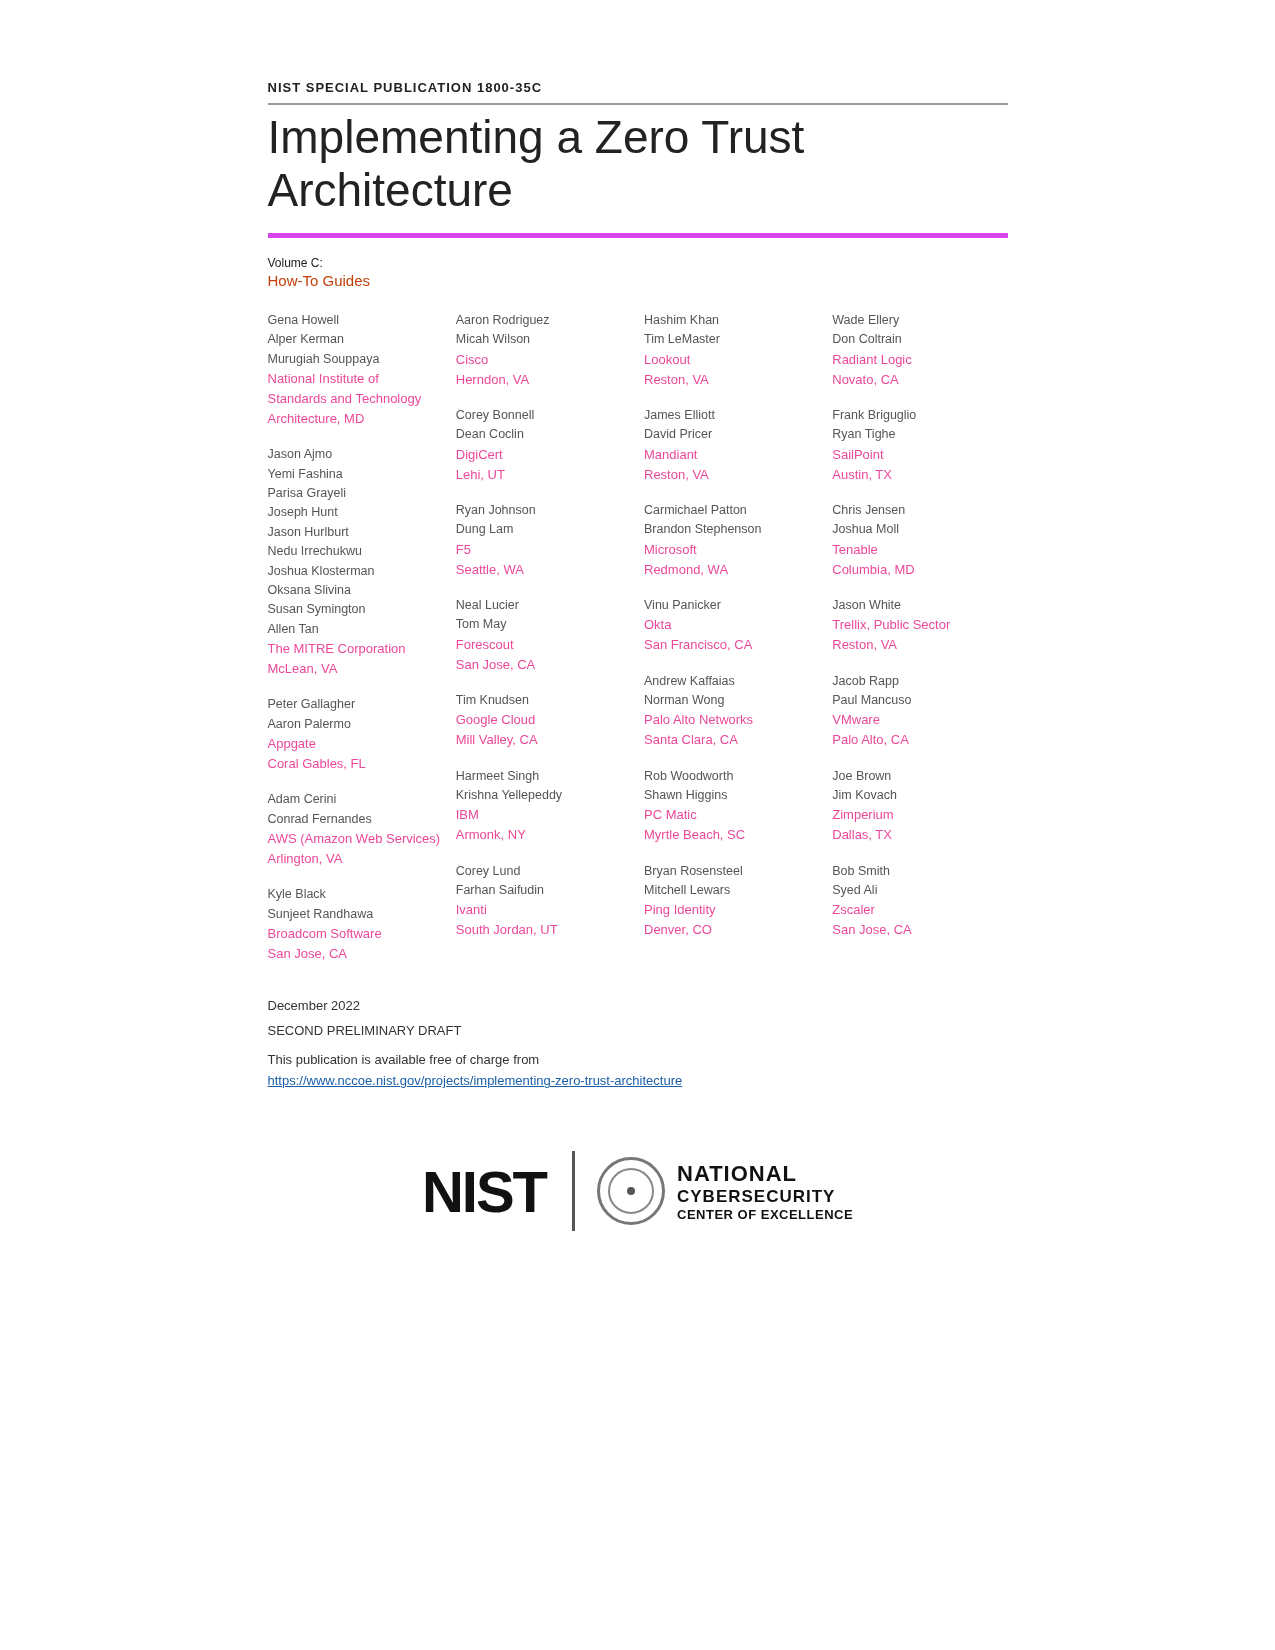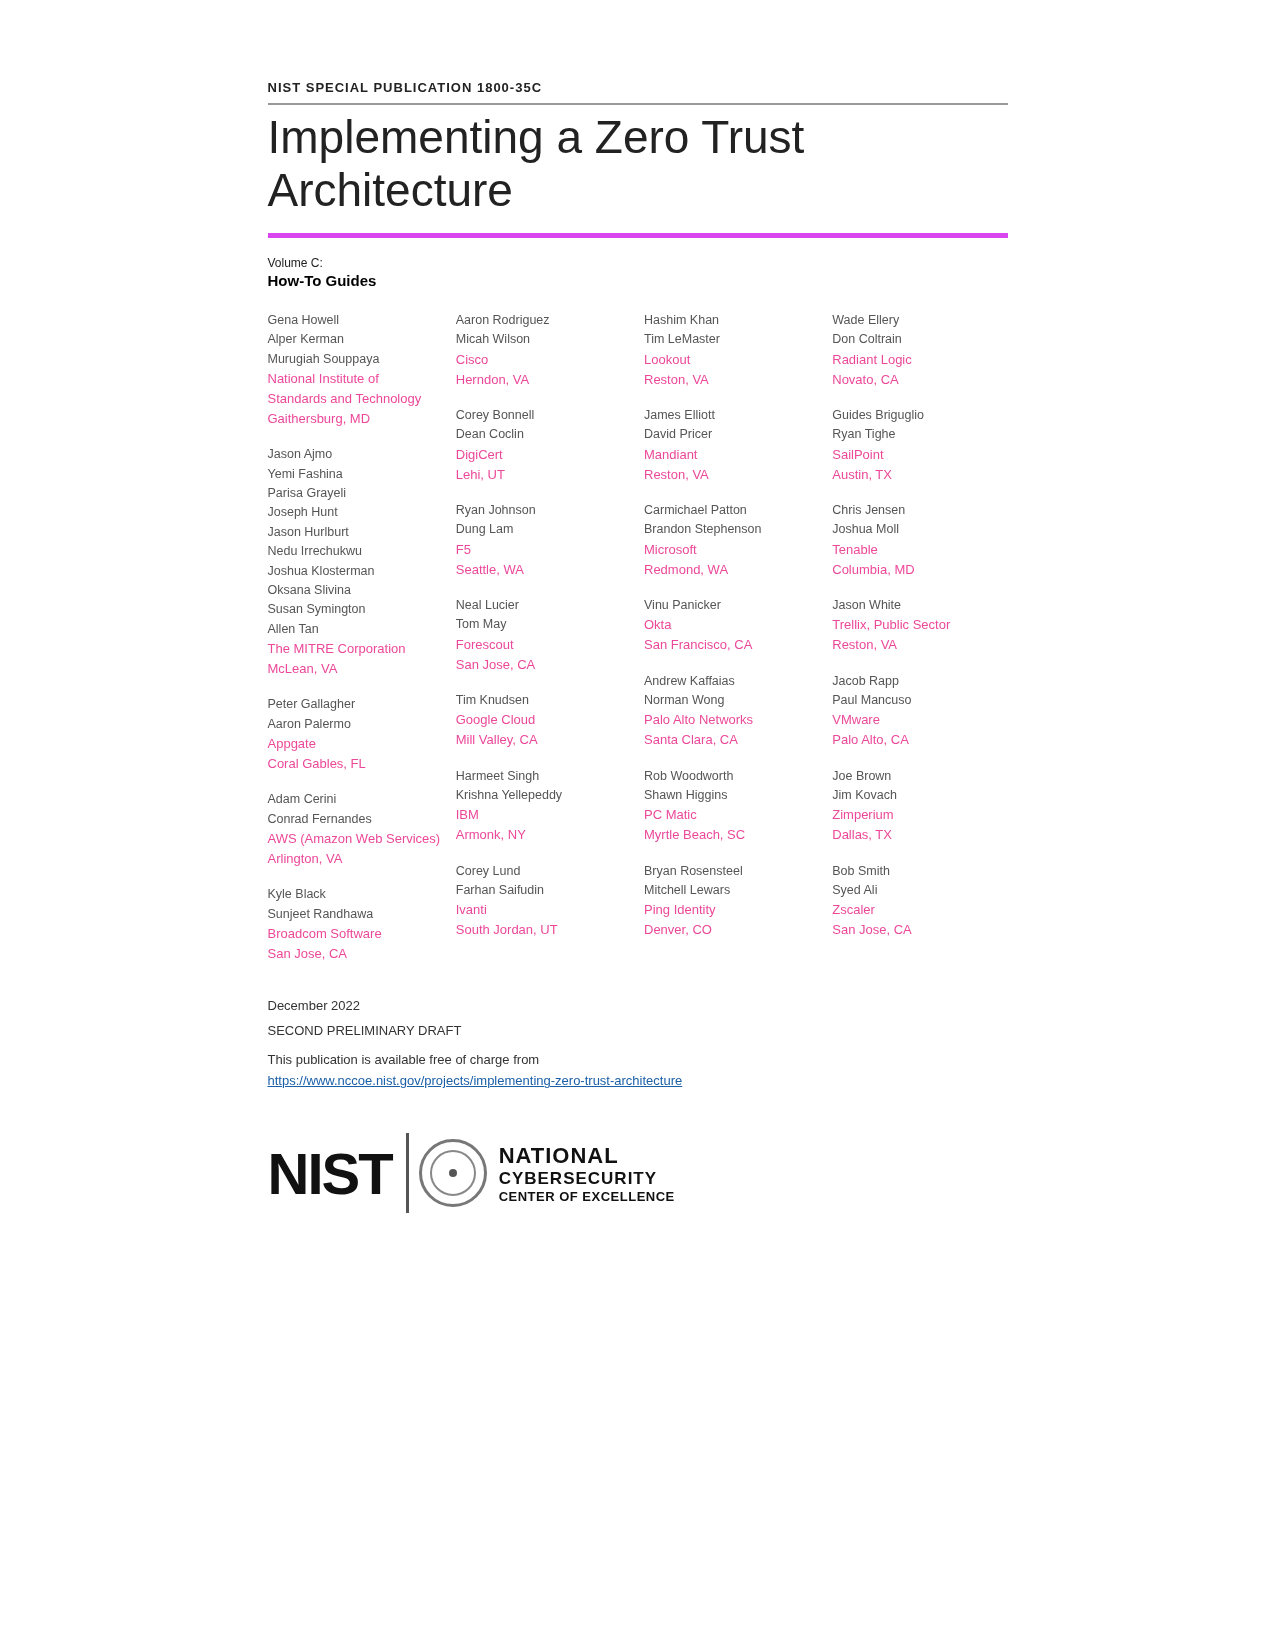--- a/index.html
+++ b/index.html
@@ -34,22 +34,22 @@
       margin-bottom: 18px;
     }
     .volume-label {
       font-size: 12px;
       font-weight: normal;
       color: #222;
       margin-bottom: 2px;
     }
     .volume-sub {
       font-size: 15px;
-      font-weight: bold;
-      color: #000000;
+      font-weight: normal;
+      color: #c2410c;
       margin-bottom: 22px;
     }
     .authors-grid {
       display: grid;
       grid-template-columns: repeat(4, 1fr);
       gap: 0 13px;
       margin-bottom: 18px;
     }
     .author-block {
       margin-bottom: 16px;
@@ -80,22 +80,23 @@
       margin-bottom: 4px;
     }
     .availability-link {
       font-size: 13px;
       color: #1a5fa8;
       text-decoration: underline;
     }
     .logo-section {
       display: flex;
       align-items: center;
-      margin-top: 44px;
-      gap: 4px;
+      margin-top: 62px;
+      gap: 16px;
+      justify-content: center;
     }
     .nist-logo {
       display: flex;
       align-items: center;
       margin-right: 0;
     }
     .nist-text {
       font-size: 58px;
       font-weight: 900;
       color: #111;
@@ -175,21 +176,21 @@
 
   <div class="authors-grid">
 
     <div>
       <div class="author-block">
         <div class="author-name">Gena Howell</div>
         <div class="author-name">Alper Kerman</div>
         <div class="author-name">Murugiah Souppaya</div>
         <div class="author-org">National Institute of</div>
         <div class="author-org">Standards and Technology</div>
-        <div class="author-org">Gaithersburg, MD</div>
+        <div class="author-org">Architecture, MD</div>
       </div>
       <div class="author-block">
         <div class="author-name">Jason Ajmo</div>
         <div class="author-name">Yemi Fashina</div>
         <div class="author-name">Parisa Grayeli</div>
         <div class="author-name">Joseph Hunt</div>
         <div class="author-name">Jason Hurlburt</div>
         <div class="author-name">Nedu Irrechukwu</div>
         <div class="author-name">Joshua Klosterman</div>
         <div class="author-name">Oksana Slivina</div>
@@ -307,21 +308,21 @@
     </div>
 
     <div>
       <div class="author-block">
         <div class="author-name">Wade Ellery</div>
         <div class="author-name">Don Coltrain</div>
         <div class="author-org">Radiant Logic</div>
         <div class="author-org">Novato, CA</div>
       </div>
       <div class="author-block">
-        <div class="author-name">Guides Briguglio</div>
+        <div class="author-name">Frank Briguglio</div>
         <div class="author-name">Ryan Tighe</div>
         <div class="author-org">SailPoint</div>
         <div class="author-org">Austin, TX</div>
       </div>
       <div class="author-block">
         <div class="author-name">Chris Jensen</div>
         <div class="author-name">Joshua Moll</div>
         <div class="author-org">Tenable</div>
         <div class="author-org">Columbia, MD</div>
       </div>

